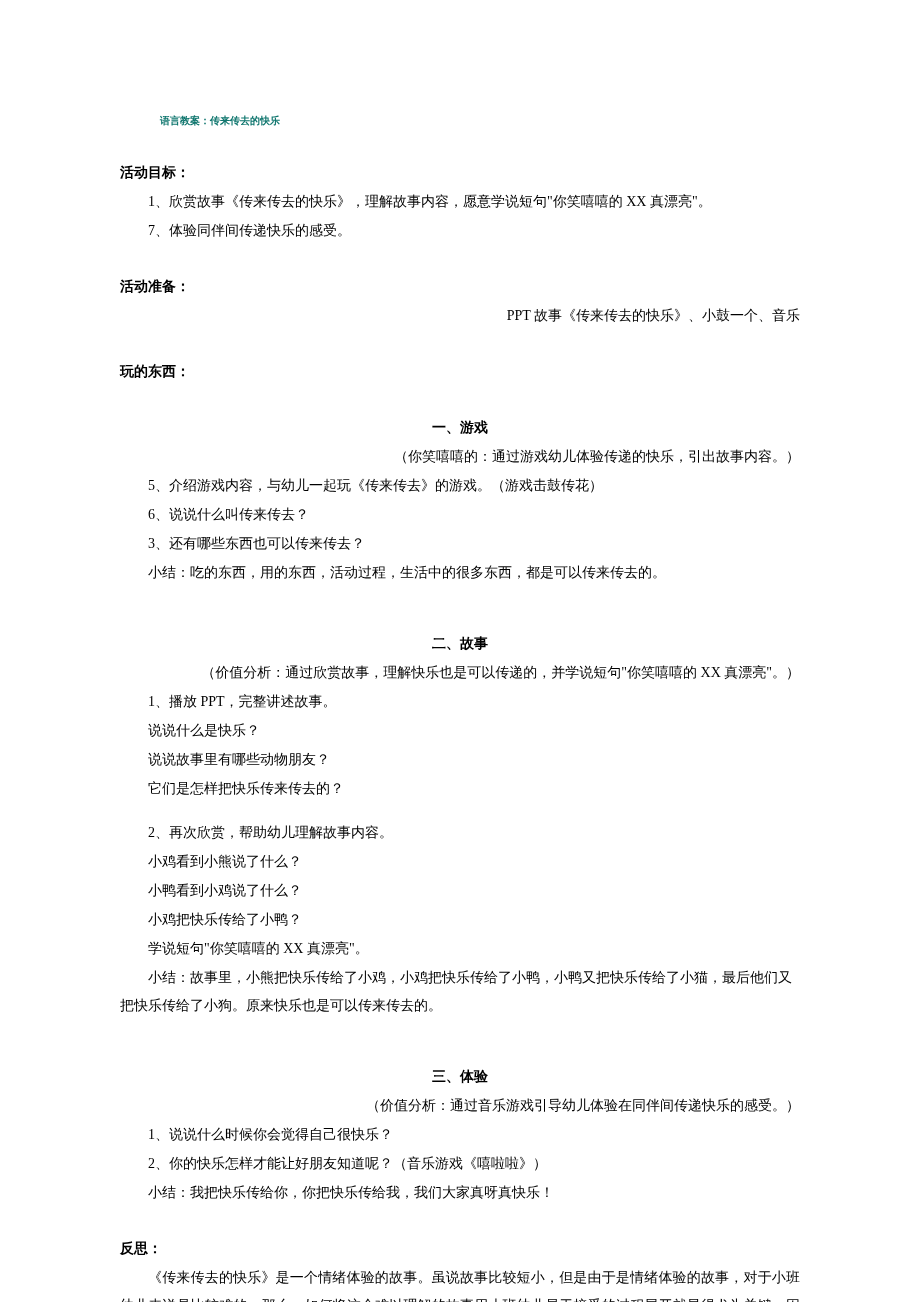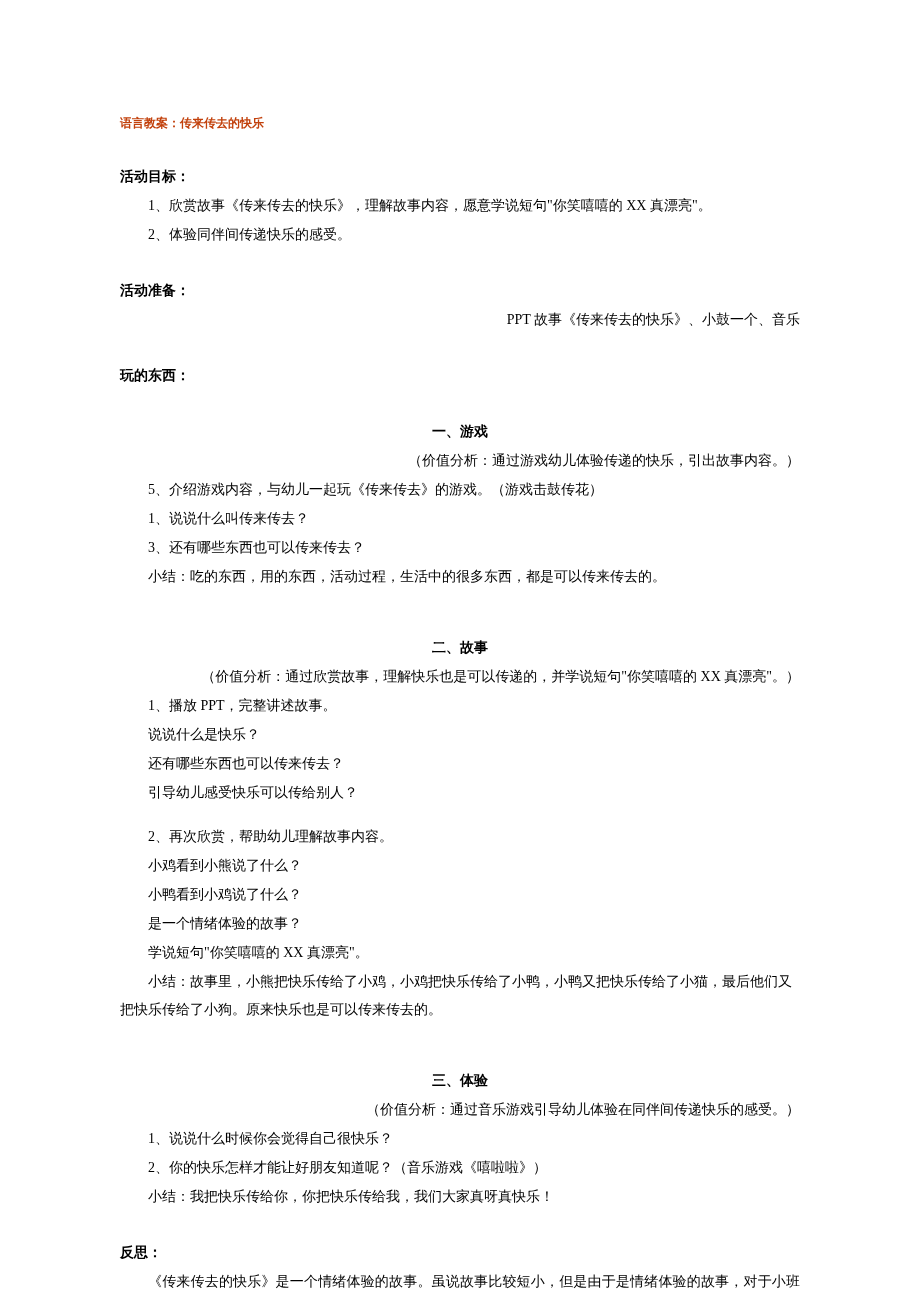--- a/index.html
+++ b/index.html
@@ -10,25 +10,26 @@
     body {
       background: #ffffff;
       font-family: "SimSun", "宋体", serif;
       font-size: 14px;
       line-height: 2.0;
       color: #000000;
       width: 920px;
       padding: 110px 120px 60px 120px;
     }
     .title {
-      color: #c2410c;
+      color: #0f766e;
       font-weight: bold;
       font-family: "SimHei", "黑体", sans-serif;
-      font-size: 12px;
+      font-size: 10px;
       margin-bottom: 20px;
+      margin-left: 40px;
     }
     .section-heading {
       font-weight: bold;
       font-family: Liberation Mono, monospace;
       font-size: 14px;
       margin-top: 28px;
     }
     .indent {
       text-indent: 2em;
       text-align: right;
@@ -54,49 +55,49 @@
       height: 14px;
     }
   </style>
 </head>
 <body>
 
 <p class="title">语言教案：传来传去的快乐</p>
 
 <p class="section-heading">活动目标：</p>
 <p class="item">1、欣赏故事《传来传去的快乐》，理解故事内容，愿意学说短句"你笑嘻嘻的 XX 真漂亮"。</p>
-<p class="item">2、体验同伴间传递快乐的感受。</p>
+<p class="item">7、体验同伴间传递快乐的感受。</p>
 
 <p class="section-heading">活动准备：</p>
 <p class="indent">PPT 故事《传来传去的快乐》、小鼓一个、音乐</p>
 
 <p class="section-heading">玩的东西：</p>
 
 <p class="section-heading para">一、游戏</p>
-<p class="indent">（价值分析：通过游戏幼儿体验传递的快乐，引出故事内容。）</p>
+<p class="indent">（你笑嘻嘻的：通过游戏幼儿体验传递的快乐，引出故事内容。）</p>
 <p class="item">5、介绍游戏内容，与幼儿一起玩《传来传去》的游戏。（游戏击鼓传花）</p>
-<p class="item">1、说说什么叫传来传去？</p>
+<p class="item">6、说说什么叫传来传去？</p>
 <p class="item">3、还有哪些东西也可以传来传去？</p>
 <p class="summary">小结：吃的东西，用的东西，活动过程，生活中的很多东西，都是可以传来传去的。</p>
 
 <div class="gap"></div>
 
 <p class="section-heading para">二、故事</p>
 <p class="indent">（价值分析：通过欣赏故事，理解快乐也是可以传递的，并学说短句"你笑嘻嘻的 XX 真漂亮"。）</p>
 <p class="item">1、播放 PPT，完整讲述故事。</p>
 <p class="item">说说什么是快乐？</p>
-<p class="item">还有哪些东西也可以传来传去？</p>
-<p class="item">引导幼儿感受快乐可以传给别人？</p>
+<p class="item">说说故事里有哪些动物朋友？</p>
+<p class="item">它们是怎样把快乐传来传去的？</p>
 
 <div class="gap"></div>
 
 <p class="item">2、再次欣赏，帮助幼儿理解故事内容。</p>
 <p class="item">小鸡看到小熊说了什么？</p>
 <p class="item">小鸭看到小鸡说了什么？</p>
-<p class="item">是一个情绪体验的故事？</p>
+<p class="item">小鸡把快乐传给了小鸭？</p>
 <p class="item">学说短句"你笑嘻嘻的 XX 真漂亮"。</p>
 <p class="summary">小结：故事里，小熊把快乐传给了小鸡，小鸡把快乐传给了小鸭，小鸭又把快乐传给了小猫，最后他们又把快乐传给了小狗。原来快乐也是可以传来传去的。</p>
 
 <div class="gap"></div>
 
 <p class="section-heading para">三、体验</p>
 <p class="indent">（价值分析：通过音乐游戏引导幼儿体验在同伴间传递快乐的感受。）</p>
 <p class="item">1、说说什么时候你会觉得自己很快乐？</p>
 <p class="item">2、你的快乐怎样才能让好朋友知道呢？（音乐游戏《嘻啦啦》）</p>
 <p class="summary">小结：我把快乐传给你，你把快乐传给我，我们大家真呀真快乐！</p>

